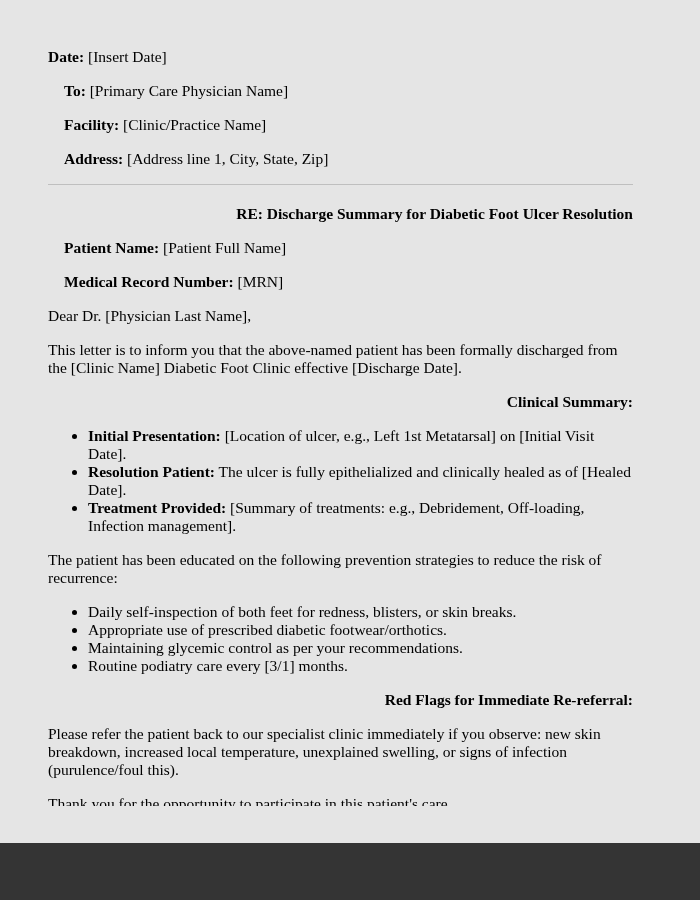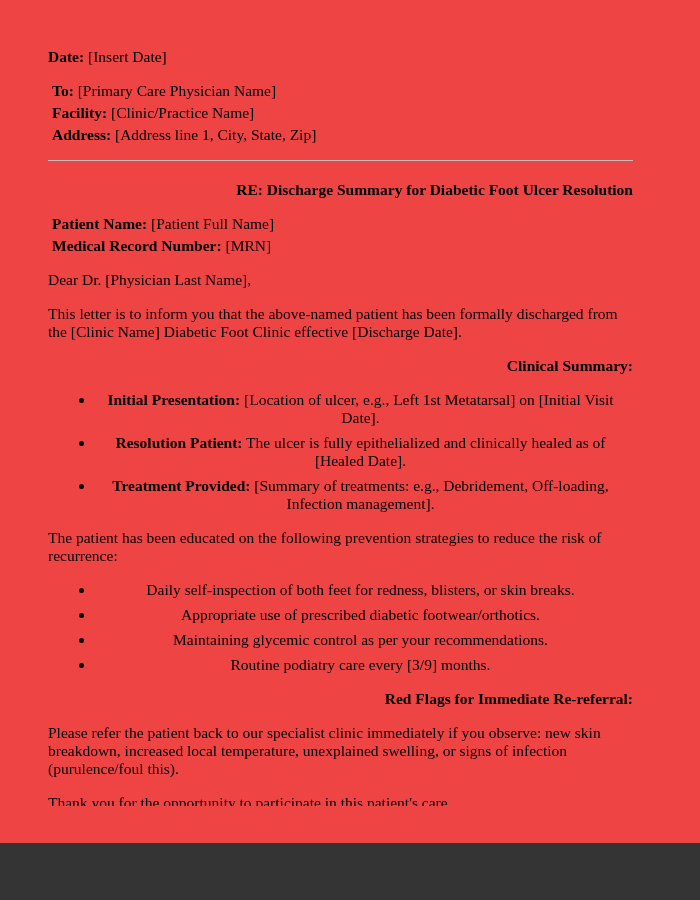--- a/index.html
+++ b/index.html
@@ -10,50 +10,50 @@
     height: 900px;
     background: #ffffff;
     font-family: "Liberation Serif", "DejaVu Serif", serif;
     color: #000000;
     overflow: hidden;
   }
   .page {
     position: relative;
     width: 700px;
     height: 884px;
-    background: #ef4444;
+    background: #e5e5e5;
   }
   .letter-content {
     position: absolute;
     top: 0;
     left: 48px;
     width: 585px;
     height: 806px;
     padding-top: 48px;
     overflow: hidden;
     font-size: 15.5px;
     line-height: 18px;
   }
   p { margin: 0 0 16px 0; }
-  p.tight { margin: 4px; }
+  p.tight { margin: 16px; }
   .block { margin: 0 0 16px 0; }
   strong { font-weight: bold; }
   .heading { font-weight: bold; text-align: right; }
   hr.rule {
     border: none;
     border-top: 1px solid #bfbfbf;
     margin: 0 0 20px 0;
     height: 0;
   }
   ul.bullets {
     margin: 0 0 16px 0;
     padding-left: 40px;
     list-style-type: disc;
   }
-  ul.bullets li { margin: 7px; text-align: center; }
+  ul.bullets li { margin: 0; }
   .bottom-bar {
     position: absolute;
     left: 0;
     top: 843px;
     width: 700px;
     height: 57px;
   }
 </style>
 </head>
 <body>
@@ -90,21 +90,21 @@
       <li><strong>Treatment Provided:</strong><span> [Summary of treatments: e.g., Debridement, Off-loading, Infection management].</span></li>
     </ul>
 
 
     <p>The patient has been educated on the following prevention strategies to reduce the risk of recurrence:</p>
 
     <ul class="bullets">
       <li>Daily self-inspection of both feet for redness, blisters, or skin breaks.</li>
       <li>Appropriate use of prescribed diabetic footwear/orthotics.</li>
       <li>Maintaining glycemic control as per your recommendations.</li>
-      <li>Routine podiatry care every [3/9] months.</li>
+      <li>Routine podiatry care every [3/1] months.</li>
     </ul>
 
     <p class="heading">Red Flags for Immediate Re-referral:</p>
 
     <p>Please refer the patient back to our specialist clinic immediately if you observe: new skin breakdown, increased local temperature, unexplained swelling, or signs of infection (purulence/foul this).</p>
 
     <p>Thank you for the opportunity to participate in this patient's care.</p>
 
   </div>
 

